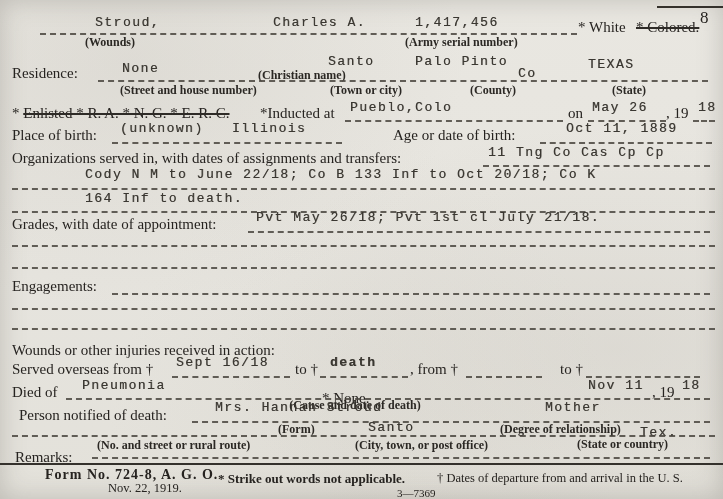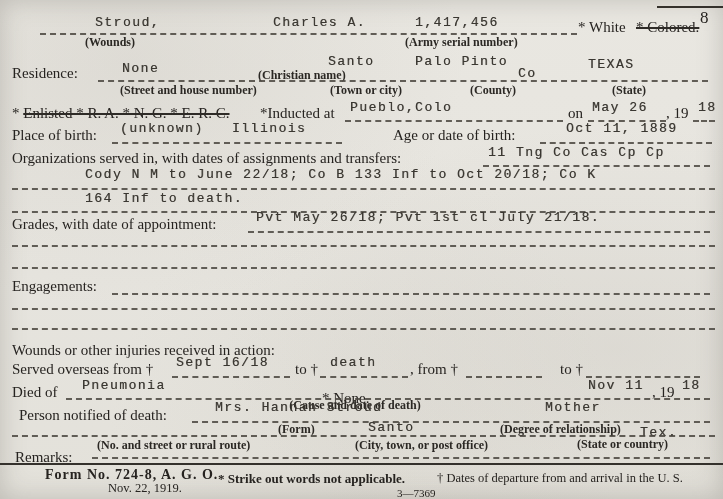--- a/index.html
+++ b/index.html
@@ -97,21 +97,21 @@
   <div class="abs fill" style="left:12px;top:310px;width:703px;height:18px;"></div>
 
   <div class="abs p" style="left:12px;top:342px;">Wounds or other injuries received in action:</div>
   <div class="abs p" style="left:322px;top:342px;margin-top:48px;">* None.</div>
 
   <div class="abs p" style="left:12px;top:361px;">Served overseas from †</div>
   <div class="abs fill" style="left:172px;top:358px;width:118px;height:18px;"></div>
   <div class="abs t" style="left:176px;top:356px;">Sept 16/18</div>
   <div class="abs p" style="left:295px;top:361px;">to †</div>
   <div class="abs fill" style="left:320px;top:358px;width:88px;height:18px;"></div>
-  <div class="abs t" style="left:330px;top:356px;">death</div>
+  <div class="abs t" style="left:330px;top:356px;font-weight:bold;">death</div>
   <div class="abs p" style="left:410px;top:361px;">, from †</div>
   <div class="abs fill" style="left:466px;top:358px;width:76px;height:18px;"></div>
   <div class="abs p" style="left:560px;top:361px;">to †</div>
   <div class="abs fill" style="left:586px;top:358px;width:114px;height:18px;"></div>
 
   <div class="abs p" style="left:12px;top:384px;">Died of</div>
   <div class="abs fill" style="left:66px;top:381px;width:644px;height:17px;"></div>
   <div class="abs t" style="left:82px;top:379px;">Pneumonia</div>
   <div class="abs t" style="left:588px;top:379px;">Nov 11</div>
   <div class="abs p" style="left:652px;top:384px;">, 19</div>

